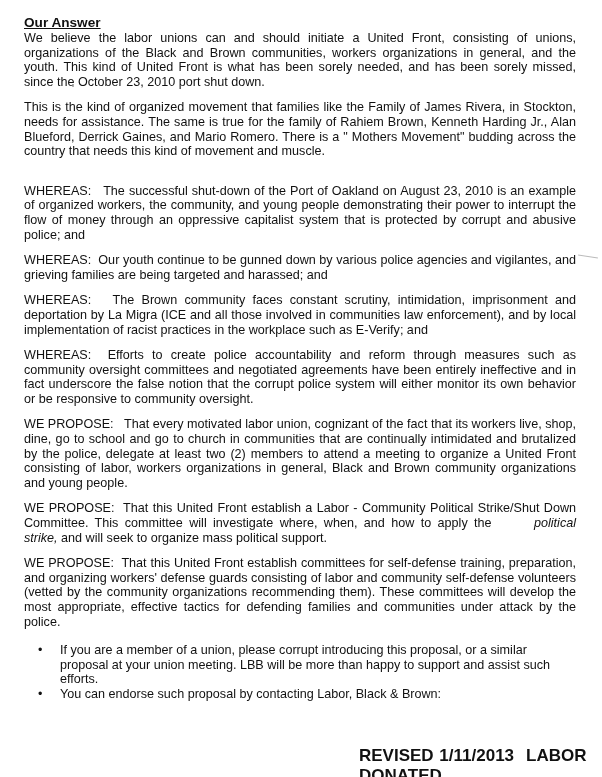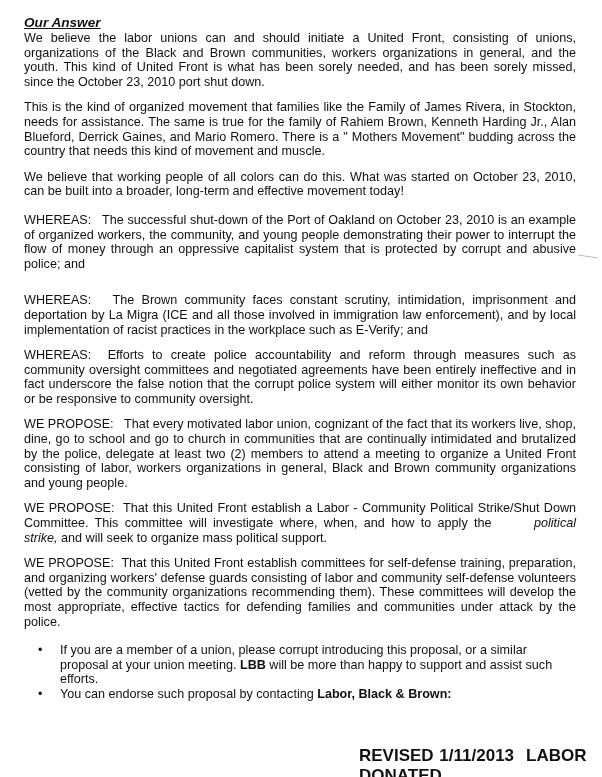--- a/index.html
+++ b/index.html
@@ -5,30 +5,30 @@
   html, body { margin: 0; padding: 0; background: #ffffff; }
   body { width: 602px; height: 777px; position: relative; overflow: hidden; }
   .page {
     position: absolute; left: 24px; top: 15px; width: 552px;
     font-family: "Liberation Sans", sans-serif;
     font-size: 12.6px; line-height: 14.6px; color: #111;
   }
   h2 {
     font-family: "Liberation Sans", sans-serif;
     font-size: 13.6px; font-weight: bold; text-decoration: underline;
-    margin: 0; line-height: 16px; color: #111; font-style: italic;
+    margin: 0; line-height: 16px; color: #111;
   }
   p { margin: 0; text-align: justify; }
   .gap { height: 11px; }
   .gap-s { height: 6px; }
   .sec-gap { height: 8px; }
   ul { margin: 4px 0 0 0; padding-left: 36px; list-style: none; }
   ul li { position: relative; margin: 0; }
   ul li .bullet { position: absolute; left: -22px; top: 0; }
-  b { font-weight: bold; }
+  b { font-weight: normal; }
   i { font-style: italic; margin-left: 36px; }
   .revised {
     position: absolute; left: 359px; top: 746px;
     font-family: "Liberation Sans", sans-serif; font-weight: bold;
     font-size: 17px; color: #111; word-spacing: 1px;
   }
   .revised span + span { margin-left: 12px; }
   .scan-mark {
     position: absolute; left: 578px; top: 256px; width: 20px; height: 1px;
     background: #bbb; transform: rotate(8deg);
@@ -39,31 +39,31 @@
 <body>
 
 <div class="page">
 
   <section>
     <h2>Our Answer</h2>
     <p>We believe the labor unions can and should initiate a United Front, consisting of unions, organizations of the Black and Brown communities, workers organizations in general, and the youth. This kind of United Front is what has been sorely needed, and has been sorely missed, since the October 23, 2010 port shut down.</p>
     <div class="gap"></div>
     <p>This is the kind of organized movement that families like the Family of James Rivera, in Stockton, needs for assistance.  The same is true for the family of Rahiem Brown, Kenneth Harding Jr., Alan Blueford, Derrick Gaines, and Mario Romero.  There is a " Mothers Movement" budding across the country that needs this kind of movement and muscle.</p>
     <div class="gap"></div>
-    <p>We believe that working people of all colors can do this. What was started on October 23, 2010, can be built into a broader, long-term and effective movement today!</p>
   </section>
 
   <div class="sec-gap"></div>
 
   <section>
     <div class="gap-s"></div>
-    <p><span>WHEREAS:</span>&nbsp;&nbsp; <span>The successful shut-down of the Port of Oakland on October 23, 2010 is an example of organized workers, the community, and young people demonstrating their power to interrupt the flow of money through an oppressive capitalist system that is protected by corrupt and abusive police; and</span></p>
+    <p><span>WHEREAS:</span>&nbsp;&nbsp; <span>The successful shut-down of the Port of Oakland on August 23, 2010 is an example of organized workers, the community, and young people demonstrating their power to interrupt the flow of money through an oppressive capitalist system that is protected by corrupt and abusive police; and</span></p>
     <div class="gap"></div>
+    <p><span>WHEREAS:</span>&nbsp; <span>Our youth continue to be gunned down by various police agencies and vigilantes, and grieving families are being targeted and harassed; and</span></p>
     <div class="gap"></div>
-    <p><span>WHEREAS:</span>&nbsp;&nbsp; <span>The Brown community faces constant scrutiny, intimidation, imprisonment and deportation by La Migra (ICE and all those involved in immigration law enforcement), and by local implementation of racist practices in the workplace such as E-Verify; and</span></p>
+    <p><span>WHEREAS:</span>&nbsp;&nbsp; <span>The Brown community faces constant scrutiny, intimidation, imprisonment and deportation by La Migra (ICE and all those involved in communities law enforcement), and by local implementation of racist practices in the workplace such as E-Verify; and</span></p>
     <div class="gap"></div>
     <p><span>WHEREAS:</span>&nbsp; <span>Efforts to create police accountability and reform through measures such as community oversight committees and negotiated agreements have been entirely ineffective and in fact underscore the false notion that the corrupt police system will either monitor its own behavior or be responsive to community oversight.</span></p>
     <div class="gap"></div>
     <p><span>WE PROPOSE:</span>&nbsp;&nbsp; <span>That every motivated labor union, cognizant of the fact that its workers live, shop, dine, go to school and go to church in communities that are continually intimidated and brutalized by the police, delegate at least two (2) members to attend a meeting to organize a United Front consisting of labor, workers organizations in general, Black and Brown community organizations and young people.</span></p>
     <div class="gap"></div>
     <p><span>WE PROPOSE:</span>&nbsp; <span>That this United Front establish a Labor - Community Political Strike/Shut Down Committee.  This committee will investigate where, when, and how to apply the </span><i>political strike,</i><span> and will seek to organize mass political support.</span></p>
     <div class="gap"></div>
     <p><span>WE PROPOSE:</span>&nbsp; <span>That this United Front establish committees for self-defense training, preparation, and organizing workers' defense guards consisting of labor and community self-defense volunteers (vetted by the community organizations recommending them).  These committees will develop the most appropriate, effective tactics for defending families and communities under attack by the police.</span></p>
   </section>
 

